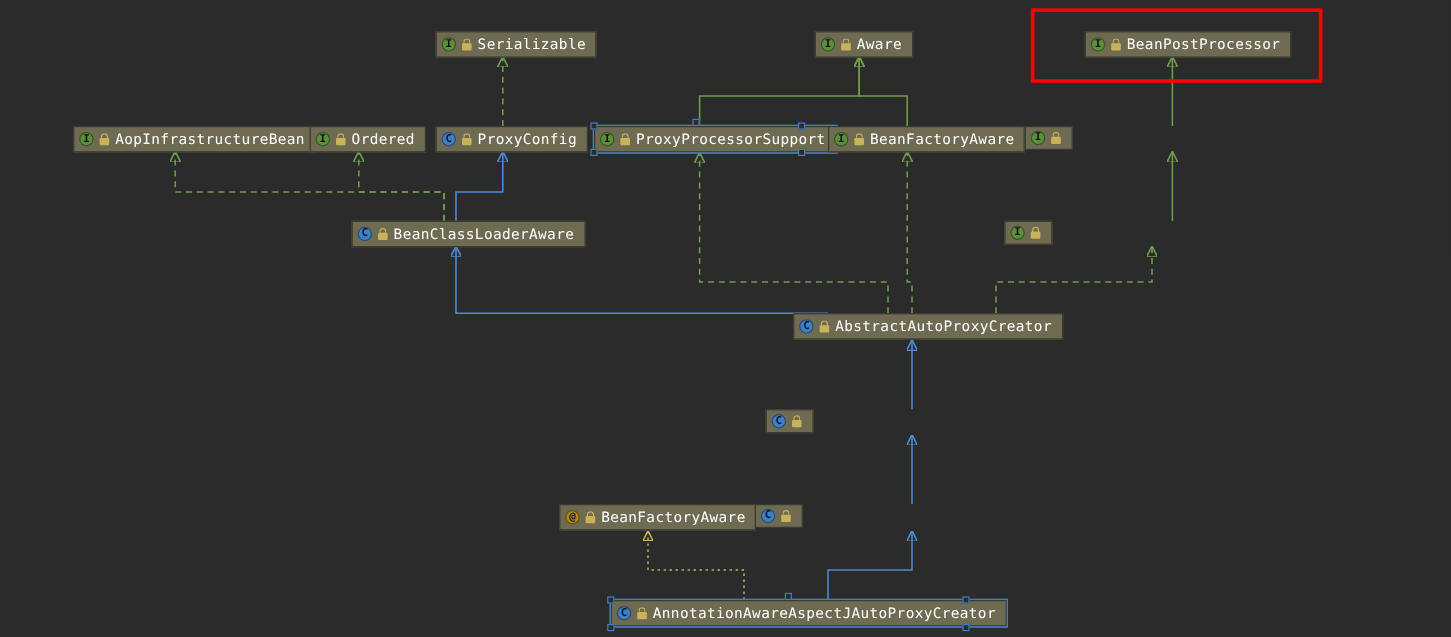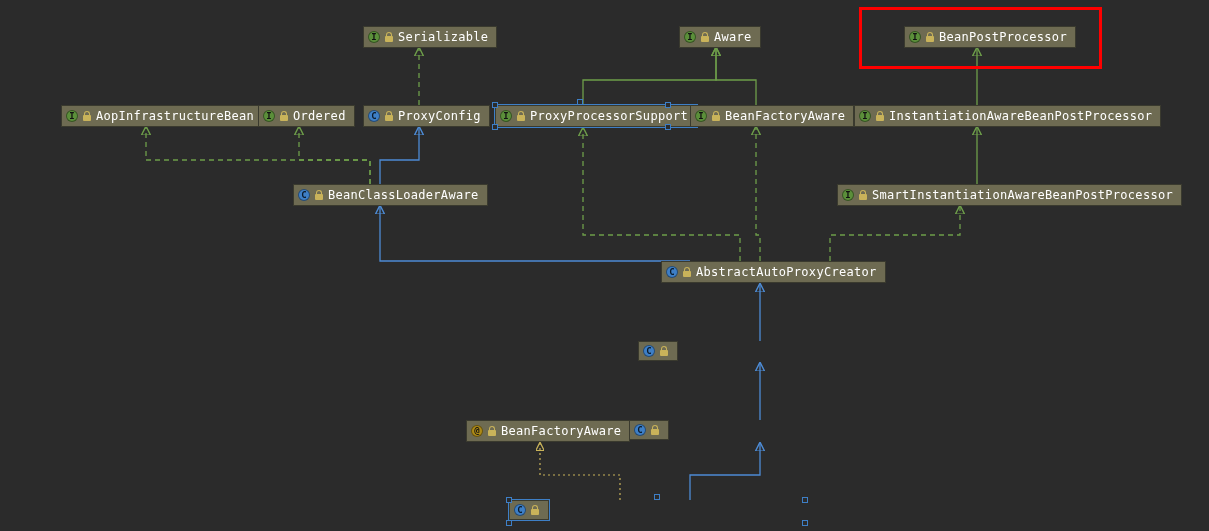--- a/index.html
+++ b/index.html
@@ -183,32 +183,30 @@
   <span class="label">ProxyProcessorSupport</span>
 </div>
 <div class="node" style="left:690px; top:105px;">
   <span class="ico iface">I</span>
   <span class="lock"></span>
   <span class="label">BeanFactoryAware</span>
 </div>
 <div class="node" style="left:854px; top:105px;">
   <span class="ico iface">I</span>
   <span class="lock"></span>
-  <span class="label">InstantiationAwareBeanPostProcessor</span>
 </div>
 
 <div class="node" style="left:293px; top:184px;">
   <span class="ico class">C</span>
   <span class="lock"></span>
   <span class="label">BeanClassLoaderAware</span>
 </div>
 <div class="node" style="left:837px; top:184px;">
   <span class="ico iface">I</span>
   <span class="lock"></span>
-  <span class="label">SmartInstantiationAwareBeanPostProcessor</span>
 </div>
 
 <div class="node" style="left:661px; top:261px;">
   <span class="ico class">C</span>
   <span class="lock"></span>
   <span class="label">AbstractAutoProxyCreator</span>
 </div>
 
 <div class="node" style="left:638px; top:341px;">
   <span class="ico class">C</span>
@@ -221,20 +219,21 @@
   <span class="label">BeanFactoryAware</span>
 </div>
 <div class="node" style="left:629px; top:420px;">
   <span class="ico class">C</span>
   <span class="lock"></span>
 </div>
 
 <div class="node sel" style="left:509px; top:500px;">
   <span class="ico class">C</span>
   <span class="lock"></span>
+  <span class="label">AnnotationAwareAspectJAutoProxyCreator</span>
 </div>
 
 <div class="handle" style="left:492px; top:102px;"></div>
 <div class="handle" style="left:577px; top:99px;"></div>
 <div class="handle" style="left:665px; top:102px;"></div>
 <div class="handle" style="left:492px; top:124px;"></div>
 <div class="handle" style="left:665px; top:124px;"></div>
 
 <div class="handle" style="left:506px; top:497px;"></div>
 <div class="handle" style="left:654px; top:494px;"></div>

